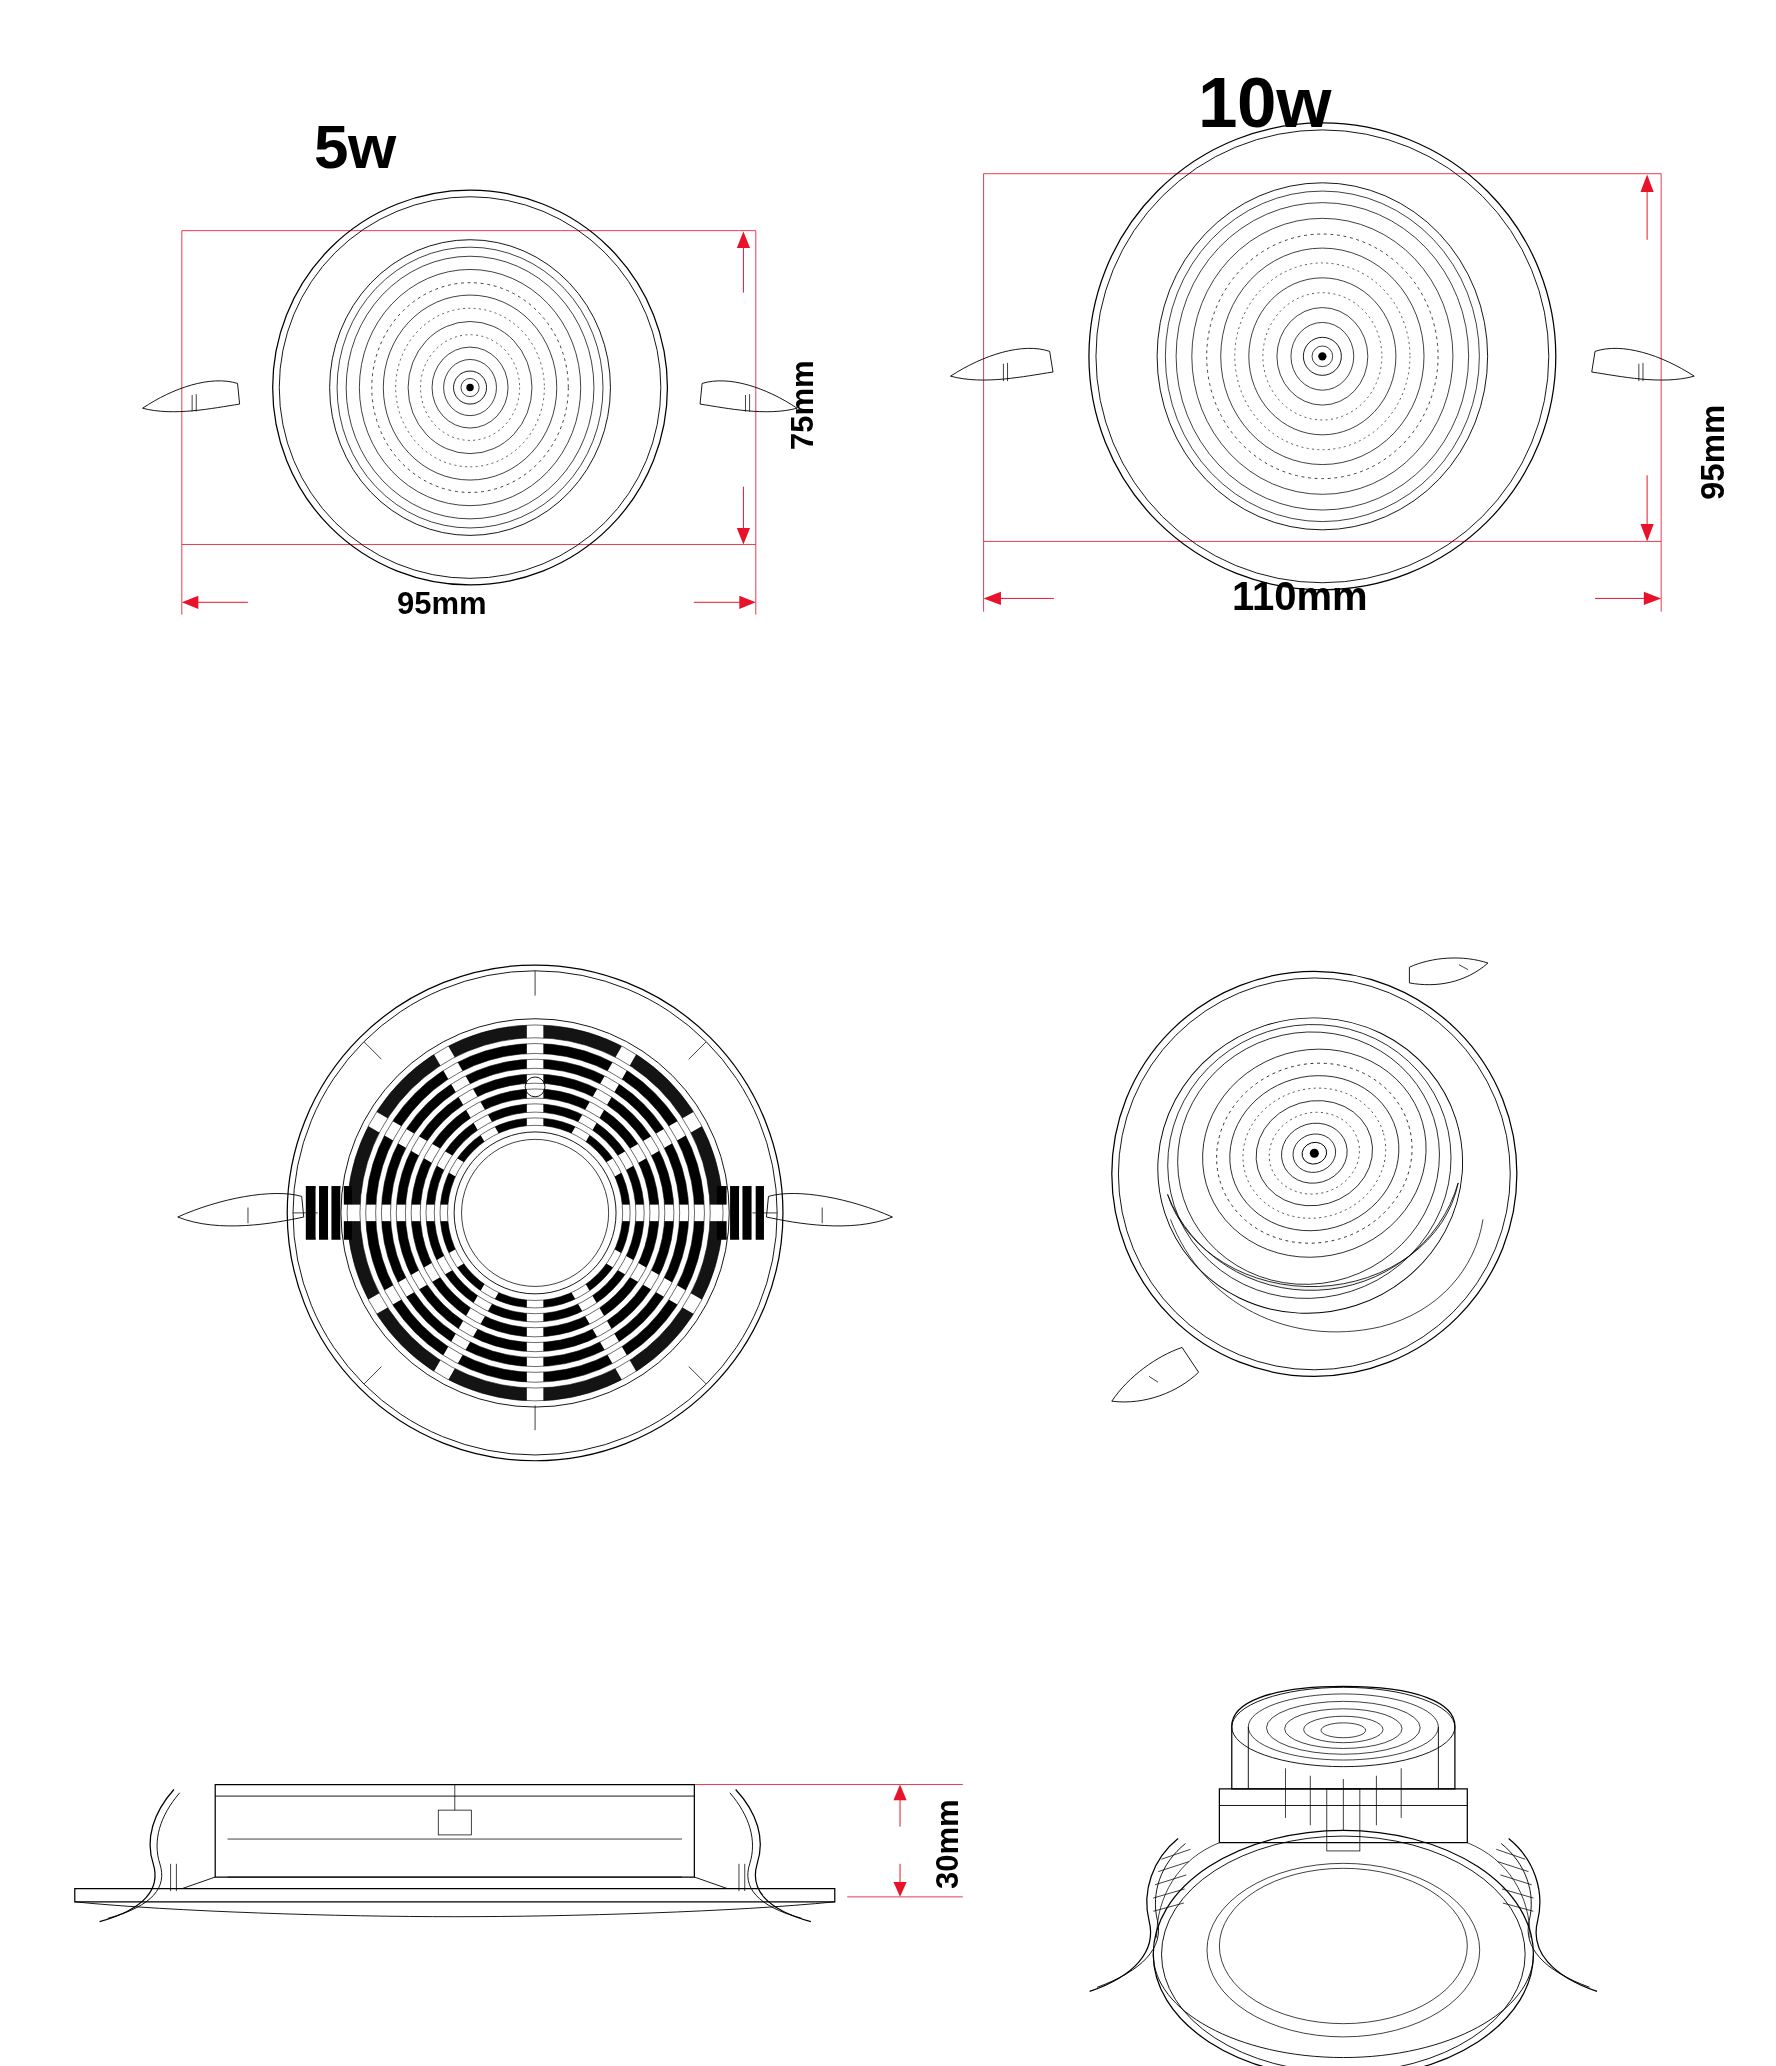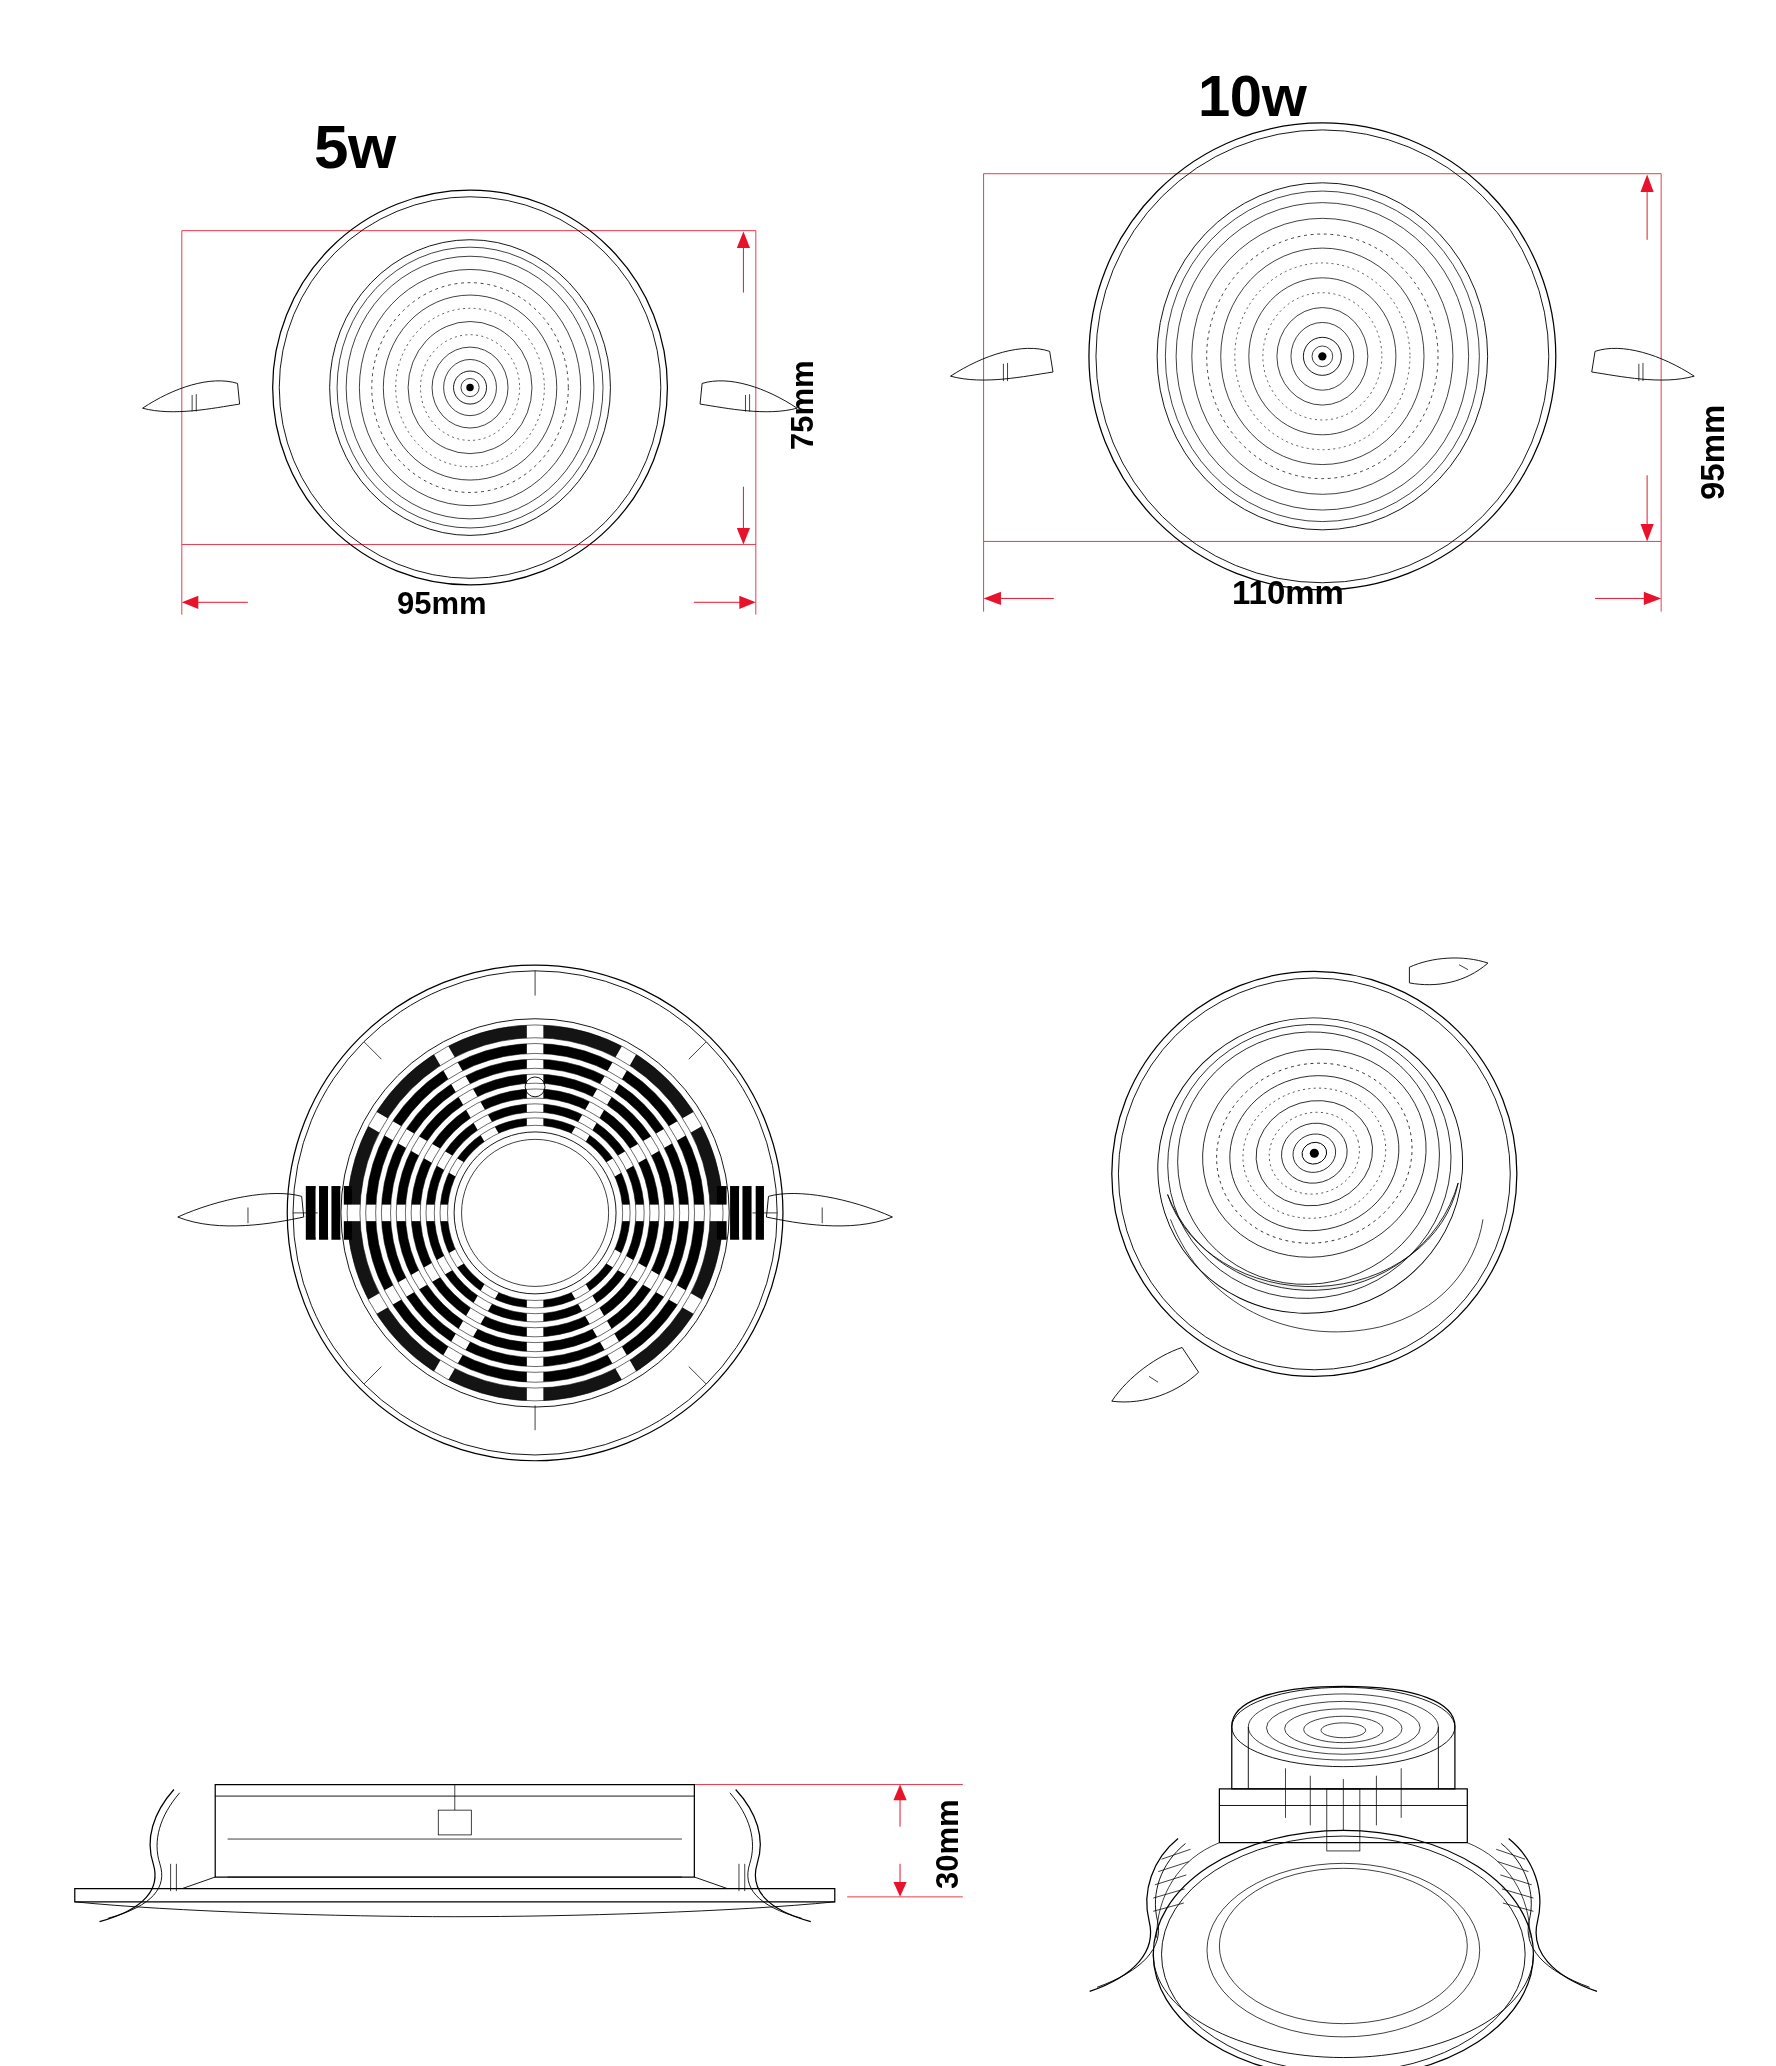--- a/index.html
+++ b/index.html
@@ -113,21 +113,21 @@
         <circle class="blk" cx="838" cy="650" r="9"></circle>
       </g>
     </svg>
 
     <div class="dim-text vert" style="left:661px; top:331px; font-size:31px;">75mm</div>
     <div class="dim-text" style="left:273px; top:467px; font-size:31px;">95mm</div>
   </div>
 
   <div class="panel" style="left:934px; top:62px; width:785px; height:744px;">
 
-    <div class="label-title" style="left:264px; top:0px; font-size:58px;">10w</div>
+    <div class="label-title" style="left:264px; top:0px; font-size:71px;">10w</div>
 
     <svg width="785" height="744" viewBox="0 0 1900 1800">
       <g>
         <line class="red-thin" x1="120" y1="270" x2="1760" y2="270"></line>
         <line class="red-thin" x1="120" y1="270" x2="120" y2="1160"></line>
         <line class="red-thin" x1="1760" y1="270" x2="1760" y2="1160"></line>
         <line class="red-thin" x1="120" y1="1160" x2="1760" y2="1160"></line>
 
         <line class="red" x1="1726" y1="282" x2="1726" y2="430"></line>
         <polygon class="redfill" points="1726,272 1710,314 1742,314"></polygon>
@@ -166,21 +166,21 @@
         <ellipse class="dash-fine" cx="940" cy="712" rx="144" ry="154"></ellipse>
         <ellipse class="ln-fine" cx="940" cy="712" rx="110" ry="118"></ellipse>
         <ellipse class="ln-fine" cx="940" cy="712" rx="76" ry="82"></ellipse>
         <circle class="ln-thin" cx="940" cy="712" r="46"></circle>
         <circle class="ln-fine" cx="940" cy="712" r="25"></circle>
         <circle class="blk" cx="940" cy="712" r="10"></circle>
       </g>
     </svg>
 
     <div class="dim-text vert" style="left:760px; top:438px; font-size:33px;">95mm</div>
-    <div class="dim-text" style="left:298px; top:512px; font-size:33px;">110mm</div>
+    <div class="dim-text" style="left:298px; top:512px; font-size:40px;">110mm</div>
   </div>
 
   <div class="panel" style="left:124px; top:901px; width:785px; height:599px;">
     <svg width="785" height="599" viewBox="0 0 1900 1450">
       <g>
 
         <path class="ln-thin" d="M430,715 C360,695 230,720 130,765 C230,805 365,780 435,765 Z"></path>
         <path class="ln-fine" d="M300,742 l0,38"></path>
         <path class="ln-thin" d="M1560,715 C1630,695 1760,720 1860,765 C1760,805 1625,780 1555,765 Z"></path>
         <path class="ln-fine" d="M1690,742 l0,38"></path>

